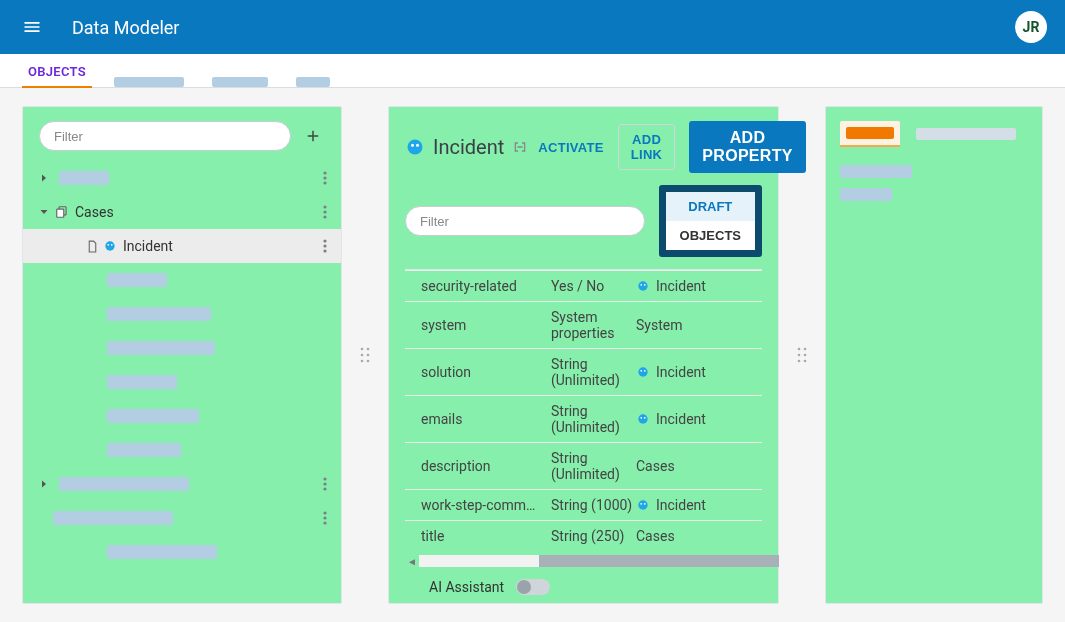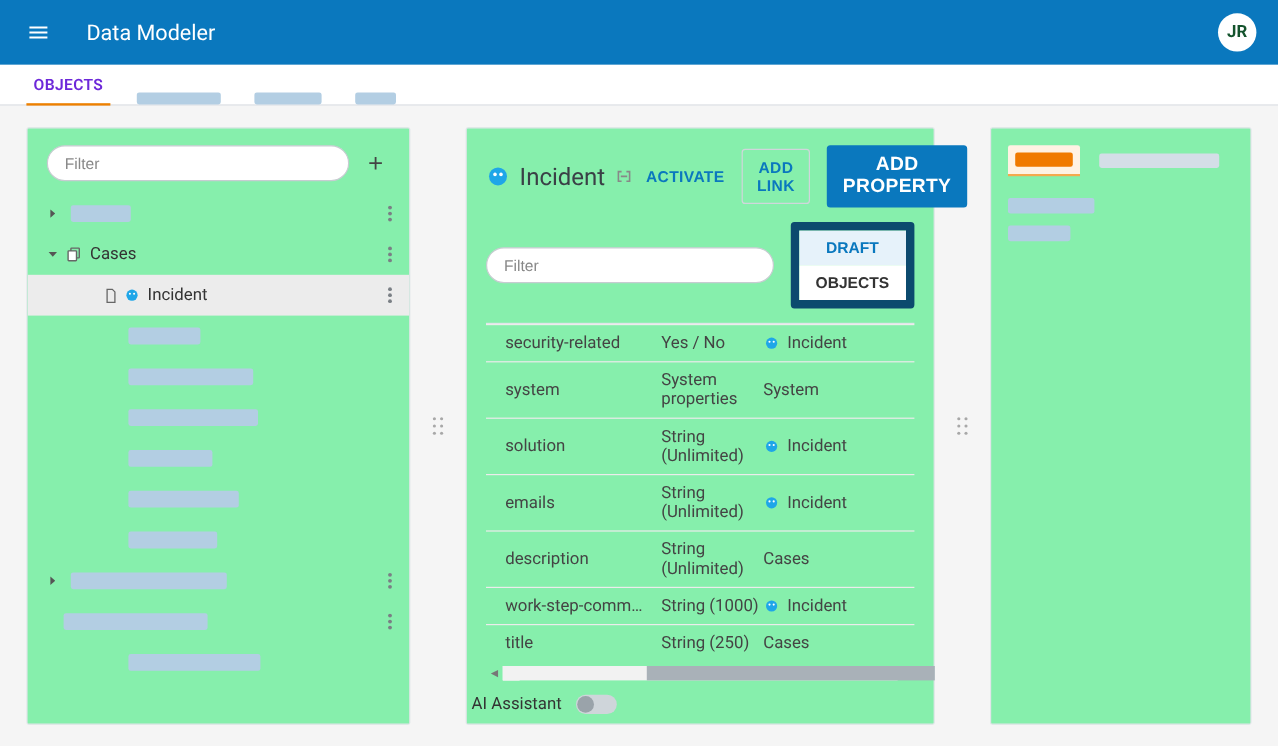--- a/index.html
+++ b/index.html
@@ -84,21 +84,21 @@
   .tbody::-webkit-scrollbar-thumb { background:#c8cdd2; }
   .trow { padding:7px 6px; border-top:1px solid #ececec; color:#444; }
   .trow .col-name { white-space:nowrap; overflow:hidden; text-overflow:ellipsis; }
   .src-pill { display:inline-flex; align-items:center; gap:6px; }
   .hscroll { height:16px; display:flex; align-items:center; margin:6px 16px 0 16px; }
   .hscroll-track { flex:1; height:12px; background:#f2f2f2; position:relative; }
   .hscroll-track::before, .hscroll-track::after { content:""; position:absolute; top:0; width:14px; height:12px; background:#f2f2f2; color:#777; display:flex; align-items:center; justify-content:center; font-size:10px; }
   .hscroll-arrow { width:14px; color:#777; font-size:10px; text-align:center; }
   .hscroll-thumb { position:absolute; height:12px; background:#a9b1b8; left:120px; width:240px; }
 
-  .mid-footer { display:flex; align-items:center; gap:12px; padding:10px 4px 8px 4px; color:#333; font-size:14px; }
+  .mid-footer { display:flex; align-items:center; gap:12px; padding:10px 4px 8px 4px; color:#333; font-size:14px;margin-left:36px; }
   .switch { width:34px; height:16px; background:#cfd5da; border-radius:10px; position:relative; cursor:pointer; }
   .switch-knob { width:14px; height:14px; border-radius:50%; background:#9aa3aa; position:absolute; top:1px; left:1px; }
 
   
   .right-tab { display:flex; align-items:center; gap:16px; }
   .right-orange { width:48px; height:12px; background:#f07a00; border-radius:2px; position:relative; }
   .right-orange-wrap { border-bottom:2px solid #f5a94d; padding:6px 6px; background:#fff2e3; border-radius:2px 2px 0 0; }
   .right-skel { height:12px; background:#d4dee7; border-radius:2px; }
 
   

